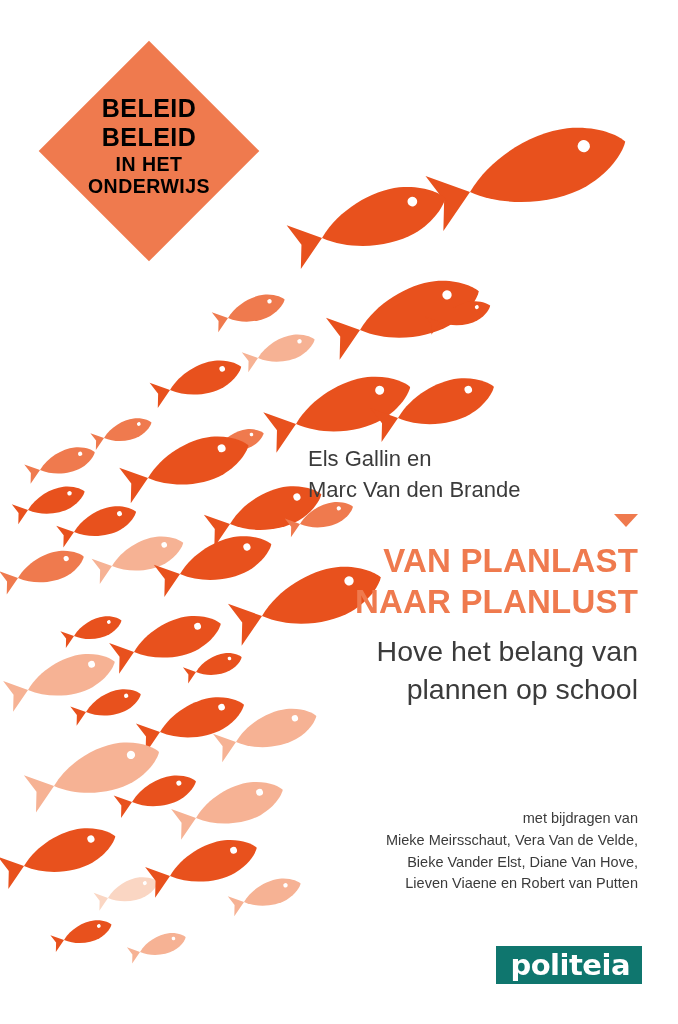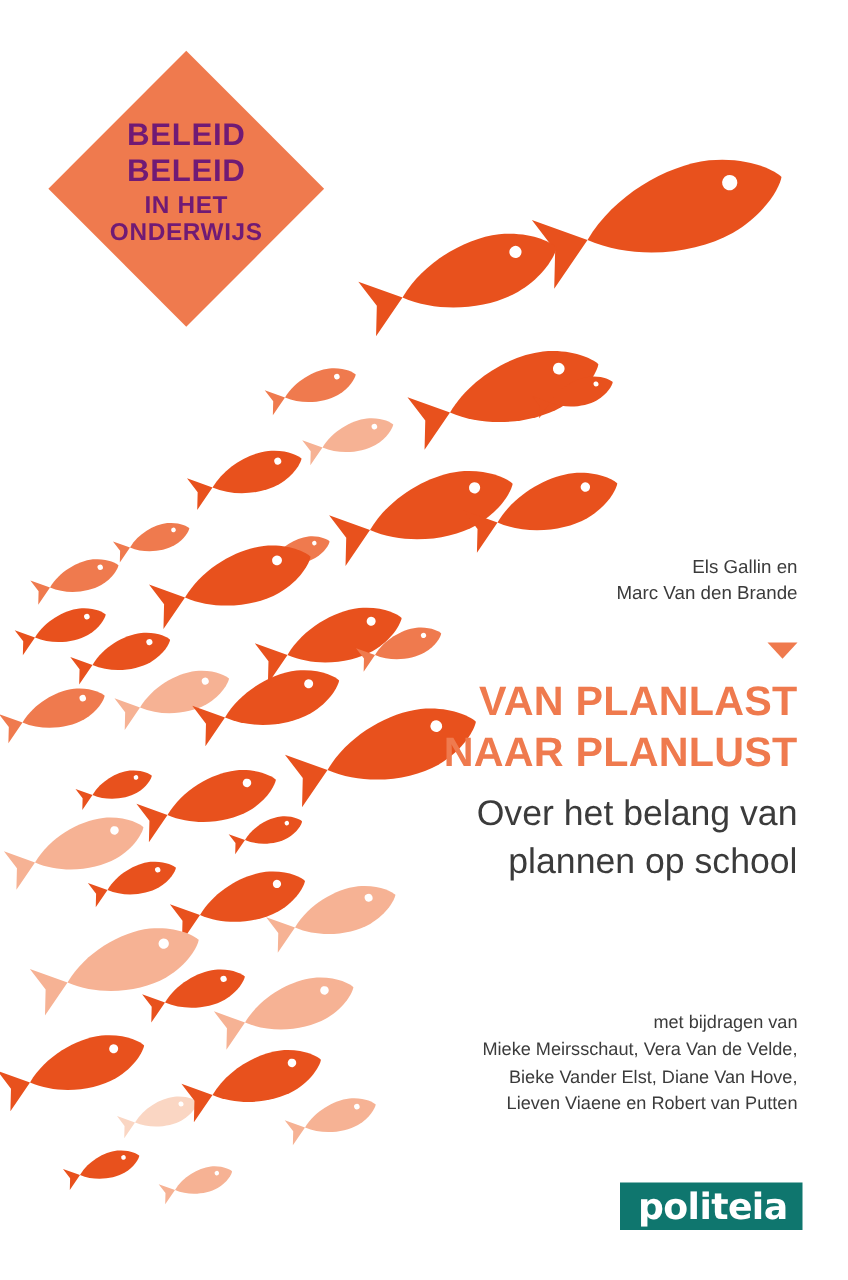--- a/index.html
+++ b/index.html
@@ -45,44 +45,43 @@
     height: 156px;
     background: #ef7a4e;
     transform: rotate(45deg);
   }
   #series-badge .badge-text {
     position: absolute;
     left: 0;
     top: 52px;
     width: 218px;
     text-align: center;
-    color: #701a75;
+    color: #000000;
     line-height: 1.17;
   }
   #series-badge .line-1,
   #series-badge .line-2 {
     font-size: 25px;
     font-weight: bold;
     letter-spacing: 0.5px;
   }
   #series-badge .line-3,
   #series-badge .line-4 {
     font-size: 19.5px;
     font-weight: bold;
     letter-spacing: 0.5px;
   }
   
   #authors {
     position: absolute;
     right: 40px;
     top: 443px;
     width: 330px;
-    text-align: right;
     color: #3b3b3b;
-    font-size: 15px;
+    font-size: 22px;
     line-height: 1.42;
   }
   #title-marker {
     position: absolute;
     right: 40px;
     top: 514px;
     width: 0;
     height: 0;
     border-left: 12px solid transparent;
     border-right: 12px solid transparent;
@@ -208,21 +207,21 @@
   </div>
 
   <div id="title-marker"></div>
 
   <div id="main-title">
     <div>VAN PLANLAST</div>
     <div>NAAR PLANLUST</div>
   </div>
 
   <div id="subtitle">
-    <div>Over het belang van</div>
+    <div>Hove het belang van</div>
     <div>plannen op school</div>
   </div>
 
   <div id="contributors">
     <span class="intro">met bijdragen van</span>
     <span class="names">Mieke Meirsschaut, Vera Van de Velde,</span>
     <span class="names">Bieke Vander Elst, Diane Van Hove,</span>
     <span class="names">Lieven Viaene en Robert van Putten</span>
   </div>
 

